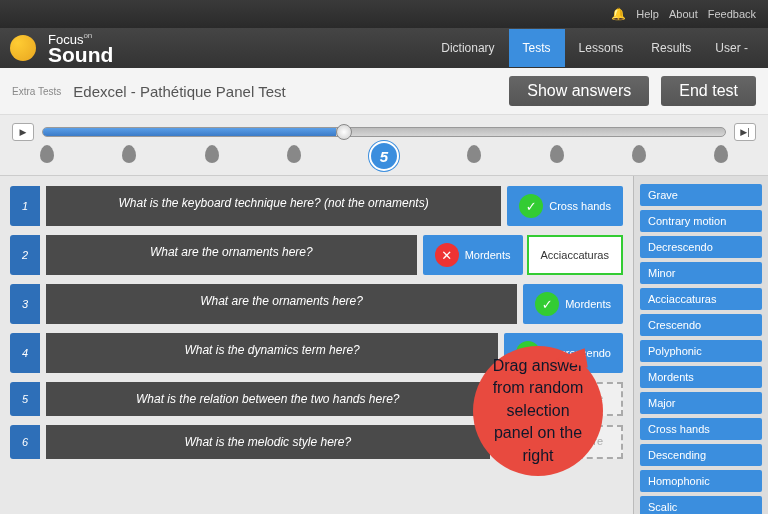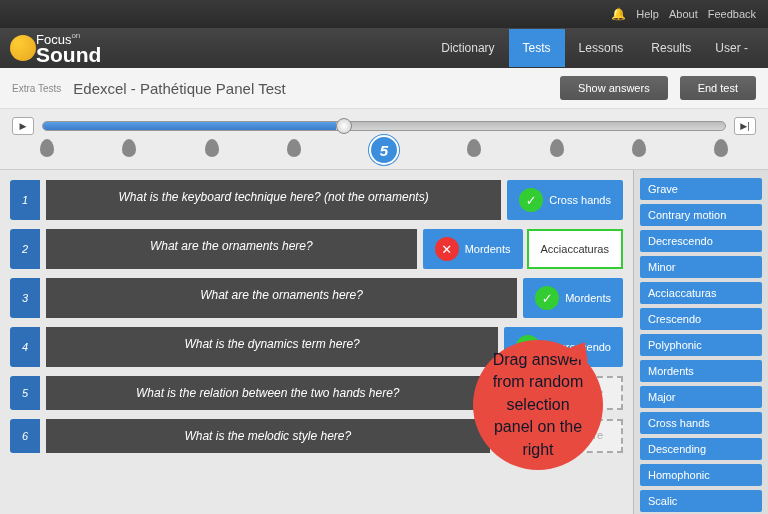--- a/index.html
+++ b/index.html
@@ -3,35 +3,35 @@
 <meta charset="utf-8">
 <style>
 * { margin: 0; padding: 0; box-sizing: border-box; font-family: Arial, sans-serif; }
 body { width: 768px; height: 514px; background: #fff; overflow: hidden; }
 
 .topbar { background: linear-gradient(#3a3a3a, #2a2a2a); height: 28px; display: flex; align-items: center; padding: 0 12px; color: #ccc; font-size: 11px; justify-content: flex-end; gap: 10px; }
 .topbar span { cursor: pointer; }
 .topbar .bell { font-size: 12px; }
 
 .navbar { background: linear-gradient(#454545, #333); height: 40px; display: flex; align-items: center; padding: 0 10px; }
-.logo { display: flex; align-items: center; gap: 0; color: #fff; font-size: 14px; flex: 1; }
+.logo { display: flex; align-items: center; gap: 12px; color: #fff; font-size: 14px; flex: 1; }
 .logo-icon { width: 26px; height: 26px; background: radial-gradient(circle at 30% 30%, #fc3, #e8a620); border-radius: 50%; position: relative; }
 .logo-text { line-height: 1; }
 .logo-text .focus { font-weight: 300; font-size: 13px; }
 .logo-text .on { font-size: 8px; opacity: .7; vertical-align: super; }
 .logo-text .sound { font-weight: 600; font-size: 21px; display: block; margin-top: -2px; }
 .nav-items { display: flex; }
 .nav-item { padding: 12px 14px; color: #ddd; font-size: 12px; cursor: pointer; }
 .nav-item.active { background: #3b8ede; color: #fff; }
 .user-nav { color: #ddd; font-size: 12px; padding: 0 10px; }
 
 .subheader { background: #f4f4f4; border-bottom: 1px solid #ddd; padding: 8px 12px; display: flex; align-items: center; gap: 12px; }
 .breadcrumb { font-size: 10px; color: #888; }
 .test-title { font-size: 15px; color: #555; flex: 1; }
-.hdr-btn { background: linear-gradient(#666,#555); color: #fff; border: none; padding: 6px 18px; font-size: 11px; border-radius: 3px; cursor: pointer; }
+.hdr-btn { background: linear-gradient(#666,#555); color: #fff; border: none; padding: 6px 18px; font-size: 16px; border-radius: 3px; cursor: pointer; }
 
 .player { background: #ececec; padding: 8px 12px 4px; border-bottom: 1px solid #ccc; }
 .player-row { display: flex; align-items: center; gap: 8px; }
 .play-btn, .end-btn { width: 22px; height: 18px; background: #fff; border: 1px solid #aaa; border-radius: 3px; display: flex; align-items: center; justify-content: center; font-size: 9px; cursor: pointer; color: #444; }
 .track { flex: 1; height: 10px; background: linear-gradient(#bbb,#d5d5d5); border-radius: 5px; position: relative; border: 1px solid #999; }
 .progress { position: absolute; left: 0; top: 0; bottom: 0; width: 43%; background: linear-gradient(#5a9fe8,#3b7bc7); border-radius: 5px 0 0 5px; }
 .handle { position: absolute; left: 43%; top: -4px; width: 16px; height: 16px; background: radial-gradient(#fff,#ccc); border: 1px solid #888; border-radius: 50%; }
 .markers { display: flex; justify-content: space-between; padding: 4px 28px 0; }
 .marker { width: 14px; height: 18px; background: #888; border-radius: 50% 50% 50% 50% / 60% 60% 40% 40%; position: relative; }
 .marker.active { background: #3b8ede; width: 30px; height: 30px; border-radius: 50%; display: flex; align-items: center; justify-content: center; color: #fff; font-size: 15px; font-style: italic; font-weight: bold; border: 2px solid #fff; box-shadow: 0 0 0 1px #3b8ede; margin-top: -4px; }

